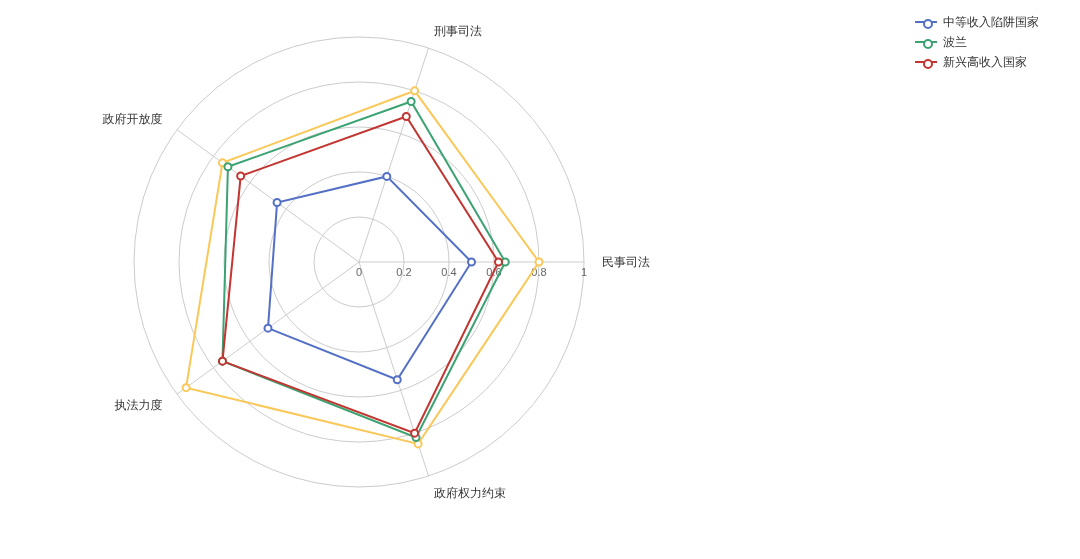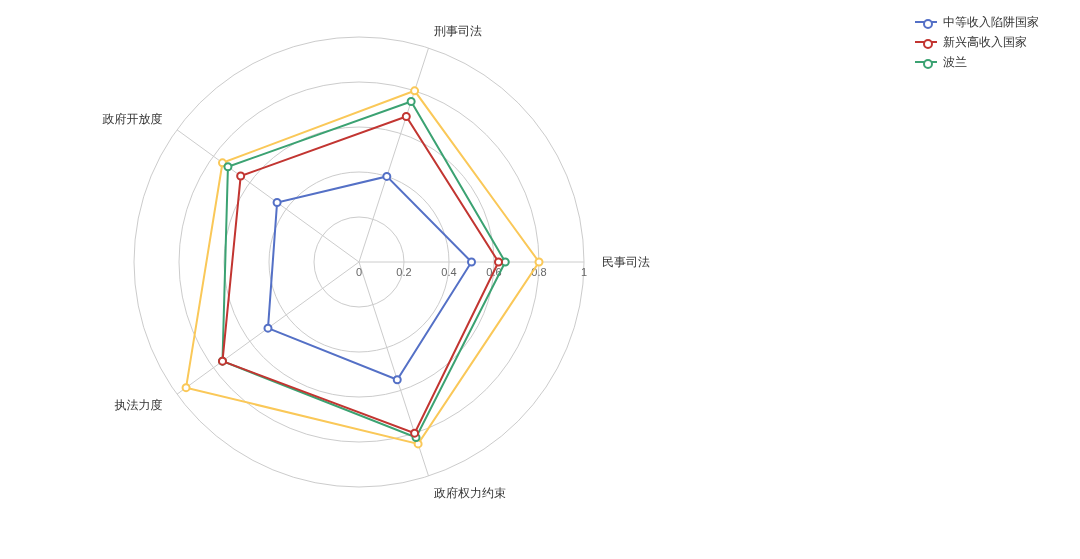--- a/index.html
+++ b/index.html
@@ -62,25 +62,25 @@
       <circle cx="414.6230589874905" cy="433.19017293312766" r="3.5" fill="#fff" stroke="#c23531" stroke-width="2"></circle>
     </svg>
   <div id="legend">
       <div class="leg-row">
         <span class="leg-line" style="border-color: rgb(84, 112, 198);">
           <span class="leg-dot" style="border-color: rgb(84, 112, 198);"></span>
         </span>
         <span>中等收入陷阱国家</span>
       </div>
       <div class="leg-row">
+        <span class="leg-line" style="border-color: rgb(59, 162, 114);">
+          <span class="leg-dot" style="border-color: rgb(59, 162, 114);"></span>
+        </span>
+        <span>波兰</span>
+      </div>
+      <div class="leg-row">
         <span class="leg-line" style="border-color: rgb(194, 53, 49);">
           <span class="leg-dot" style="border-color: rgb(194, 53, 49);"></span>
         </span>
         <span>新兴高收入国家</span>
       </div>
-      <div class="leg-row">
-        <span class="leg-line" style="border-color: rgb(59, 162, 114);">
-          <span class="leg-dot" style="border-color: rgb(59, 162, 114);"></span>
-        </span>
-        <span>波兰</span>
-      </div>
     </div>
 </div>
 
 </body></html>

